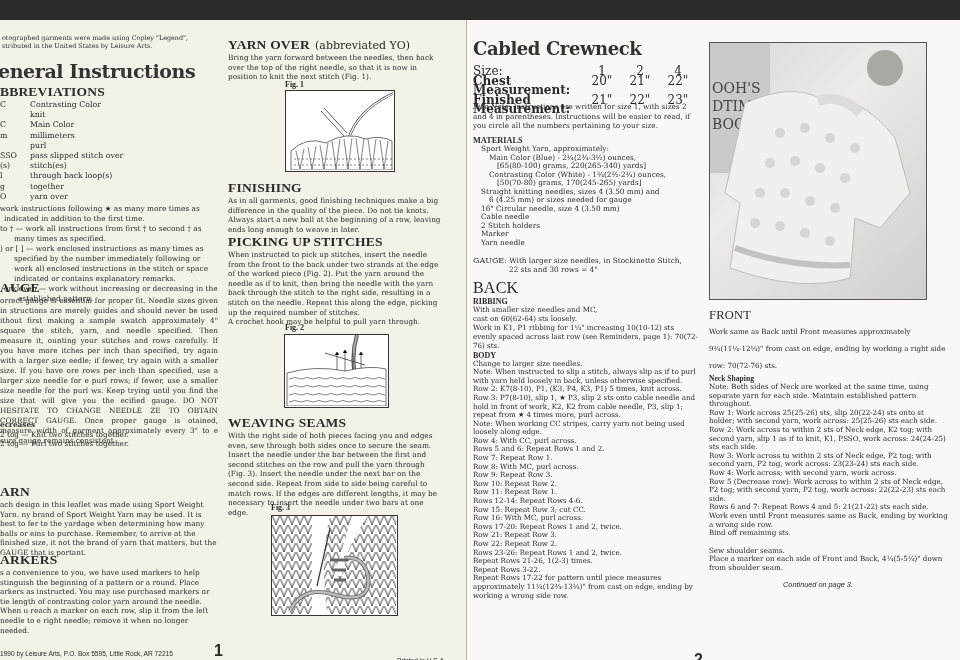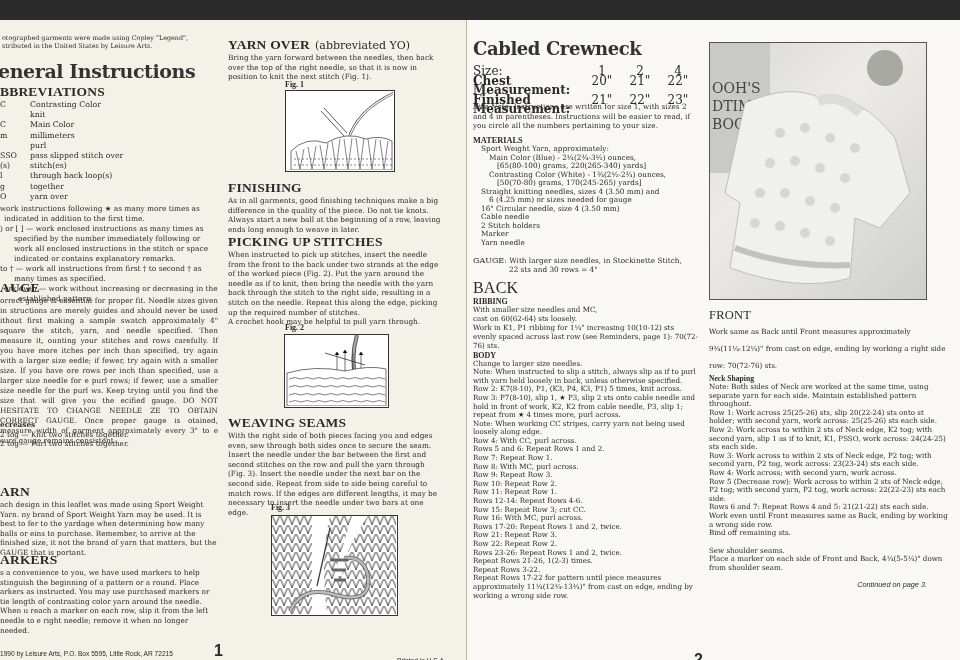--- a/index.html
+++ b/index.html
@@ -78,22 +78,22 @@
             <span class="k">g</span>
             <span>together</span>
           </div>
           <div class="abbr">
             <span class="k">O</span>
             <span>yarn over</span>
           </div>
         </div>
       <div id="abbr-notes" class="tx" style="margin-top:2px;font-size:7.4px;line-height:10px">
           <div style="padding-left: 4px; text-indent: -14px;">— work instructions following ★ as many more times as indicated in addition to the first time.</div>
+          <div style="padding-left: 14px; text-indent: -14px;">to † — work all instructions from first † to second † as many times as specified.</div>
           <div style="padding-left: 14px; text-indent: -14px;">) or [ ] — work enclosed instructions as many times as specified by the number immediately following or work all enclosed instructions in the stitch or space indicated or contains explanatory remarks.</div>
-          <div style="padding-left: 14px; text-indent: -14px;">to † — work all instructions from first † to second † as many times as specified.</div>
           <div style="padding-left: 18px; text-indent: -14px;">ork even — work without increasing or decreasing in the established pattern.</div>
         </div>
     </div>
 
     <div class="abs" style="left:0;top:260px;width:218px">
       <div class="h2">AUGE</div>
       <div class="tx" style="font-size:7.3px;line-height:10px;text-align:justify">orrect gauge is essential for proper fit. Needle sizes given in structions are merely guides and should never be used ithout first making a sample swatch approximately 4" square the stitch, yarn, and needle specified. Then measure it, ounting your stitches and rows carefully. If you have more itches per inch than specified, try again with a larger size eedle; if fewer, try again with a smaller size. If you have ore rows per inch than specified, use a larger size needle for e purl rows; if fewer, use a smaller size needle for the purl ws. Keep trying until you find the size that will give you the ecified gauge. DO NOT HESITATE TO CHANGE NEEDLE ZE TO OBTAIN CORRECT GAUGE. Once proper gauge is otained, measure width of garment approximately every 3" to e sure gauge remains consistent.</div>
     </div>
 
     <div class="abs" style="left:0;top:400px;width:218px">
@@ -319,16 +319,16 @@
           <div><b>Row 2:</b><span> Work across to within 2 sts of Neck edge, K2 tog; with second yarn, slip 1 as if to knit, K1, PSSO, work across: 24(24-25) sts each side.</span></div>
           <div><b>Row 3:</b><span> Work across to within 2 sts of Neck edge, P2 tog; with second yarn, P2 tog, work across: 23(23-24) sts each side.</span></div>
           <div><b>Row 4:</b><span> Work across; with second yarn, work across.</span></div>
           <div><b>Row 5</b><span> (Decrease row): Work across to within 2 sts of Neck edge, P2 tog; with second yarn, P2 tog, work across: 22(22-23) sts each side.</span></div>
           <div><b>Rows 6 and 7:</b><span> Repeat Rows 4 and 5: 21(21-22) sts each side.</span></div>
           <div><span>Work even until Front measures same as Back, ending by working a wrong side row.</span></div>
           <div><span>Bind off remaining sts.</span></div>
         </div>
       <div class="tx" style="font-size:7.1px;line-height:8.6px;margin-top:9px">Sew shoulder seams.</div>
       <div class="tx" style="font-size:7.1px;line-height:8.6px">Place a marker on each side of Front and Back, 4¼(5-5¼)" down from shoulder seam.</div>
-      <div class="tx" style="font-size:7.3px;line-height:8.6px;margin-top:9px;text-align:right;padding-right:22px;font-style:italic;font-family:'Liberation Sans',sans-serif">Continued on page 3.</div>
+      <div class="tx" style="font-size:7.3px;line-height:8.6px;margin-top:9px;text-align:center;padding-right:22px;font-style:italic;font-family:'Liberation Sans',sans-serif">Continued on page 3.</div>
     </div>
   </div>
 </div>
 
 </body></html>

